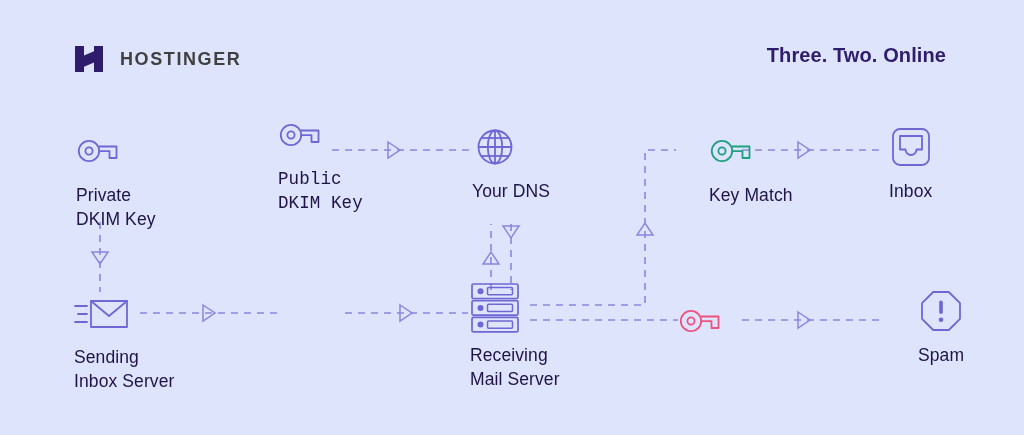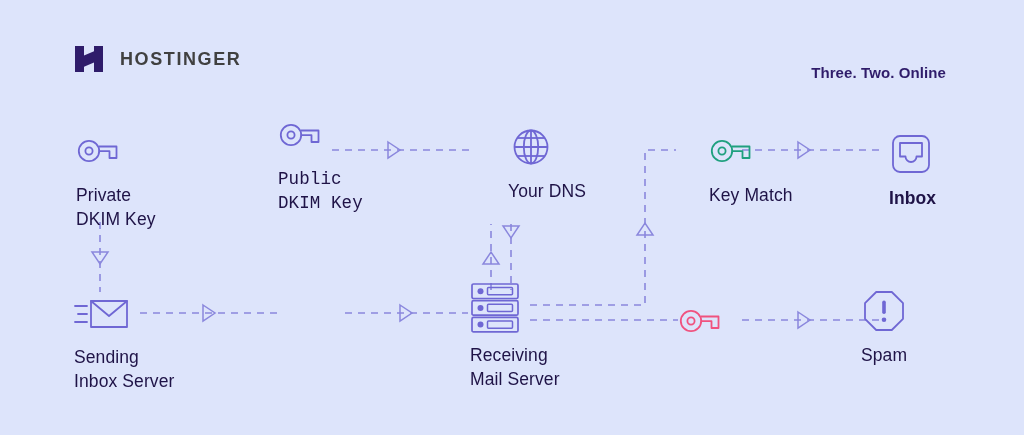--- a/index.html
+++ b/index.html
@@ -29,22 +29,22 @@
   #brand .wordmark {
     font-size: 18px;
     font-weight: bold;
     letter-spacing: 1.6px;
     color: #404040;
     line-height: 1;
   }
   #tagline {
     position: absolute;
     right: 78px;
-    top: 64px;
-    font-size: 15px;
+    top: 44px;
+    font-size: 20px;
     font-weight: bold;
     color: #2f1c6a;
     letter-spacing: 0.1px;
   }
 
   
   #diagram {
     position: absolute;
     left: 0; top: 0;
     width: 1024px; height: 394px;
@@ -149,21 +149,21 @@
             <circle cx="13" cy="17" r="10.2"></circle>
             <circle cx="13" cy="17" r="3.6"></circle>
             <path d="M23 12.5 H40.5 V24 H33.5 V17.2 H22.6"></path>
           </g>
         </svg>
       </span>
       <span class="caption">Public
 DKIM Key</span>
     </div>
 
-    <div class="node" style="left:472px; top:124px;margin-left:36px;">
+    <div class="node" style="left:472px; top:124px;">
       <span class="glyph">
         <svg width="46" height="46" viewBox="0 0 46 46">
           <g fill="none" stroke="#6f67d4" stroke-width="1.8">
             <circle cx="23" cy="23" r="16.5"></circle>
             <ellipse cx="23" cy="23" rx="7.2" ry="16.5"></ellipse>
             <path d="M6.5 23 H39.5"></path>
             <path d="M9.3 14 H36.7"></path>
             <path d="M9.3 32 H36.7"></path>
             <path d="M23 6.5 V39.5"></path>
           </g>
@@ -178,21 +178,21 @@
           <g fill="none" stroke="#1fa07f" stroke-width="1.8" stroke-linejoin="round">
             <circle cx="13" cy="17" r="10.2"></circle>
             <circle cx="13" cy="17" r="3.6"></circle>
             <path d="M23 12.5 H40.5 V24 H33.5 V17.2 H22.6"></path>
           </g>
         </svg>
       </span>
       <span class="caption">Key Match</span>
     </div>
 
-    <div class="node" style="left:889px; top:131px;font-weight:bold;">
+    <div class="node" style="left:889px; top:124px;">
       <span class="glyph">
         <svg width="44" height="44" viewBox="0 0 44 44">
           <g fill="none" stroke="#6f67d4" stroke-width="1.8" stroke-linejoin="round">
             <rect x="4" y="4" width="36" height="36" rx="7"></rect>
             <path d="M11 11 H33 V24.5 H27.5 a5.5 5.5 0 0 1 -11 0 H11 Z"></path>
           </g>
         </svg>
       </span>
       <span class="caption">Inbox</span>
     </div>
@@ -243,21 +243,21 @@
         <svg width="46" height="34" viewBox="0 0 46 34">
           <g fill="none" stroke="#f0527f" stroke-width="1.8" stroke-linejoin="round">
             <circle cx="13" cy="17" r="10.2"></circle>
             <circle cx="13" cy="17" r="3.6"></circle>
             <path d="M23 12.5 H40.5 V24 H33.5 V17.2 H22.6"></path>
           </g>
         </svg>
       </span>
     </div>
 
-    <div class="node" style="left:861px; top:288px;align-items:flex-end;">
+    <div class="node" style="left:918px; top:288px;align-items:flex-end;">
       <span class="glyph">
         <svg width="46" height="46" viewBox="0 0 46 46">
           <g fill="none" stroke="#6f67d4" stroke-width="1.8" stroke-linejoin="round">
             <path d="M15.2 4 H30.8 L42 15.2 V30.8 L30.8 42 H15.2 L4 30.8 V15.2 Z"></path>
           </g>
           <g fill="#6f67d4">
             <rect x="21.2" y="12.5" width="3.6" height="13.5" rx="1.8"></rect>
             <circle cx="23" cy="31.8" r="2.3"></circle>
           </g>
         </svg>

